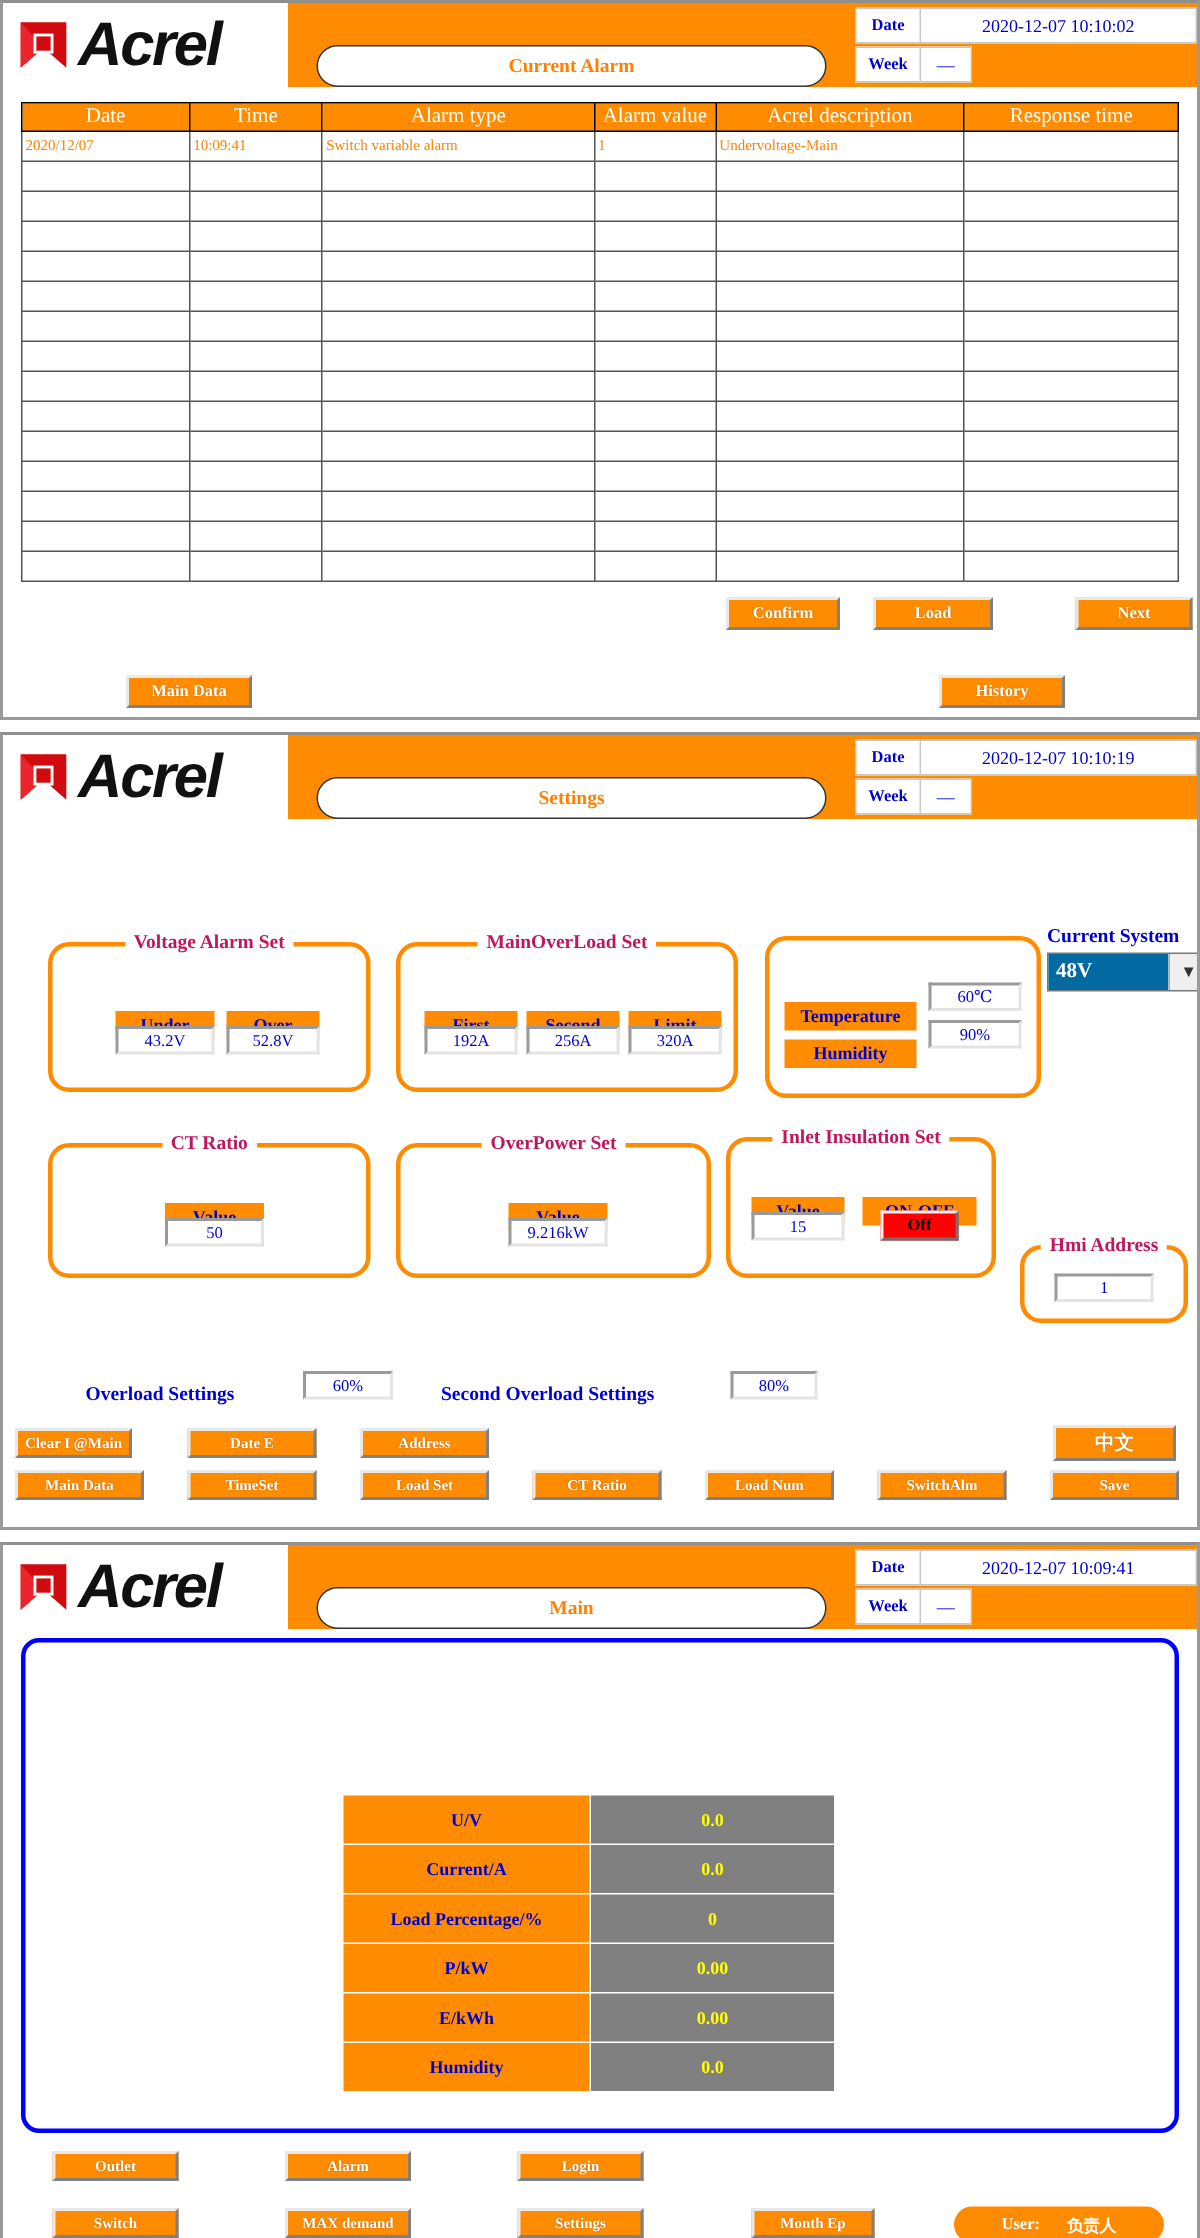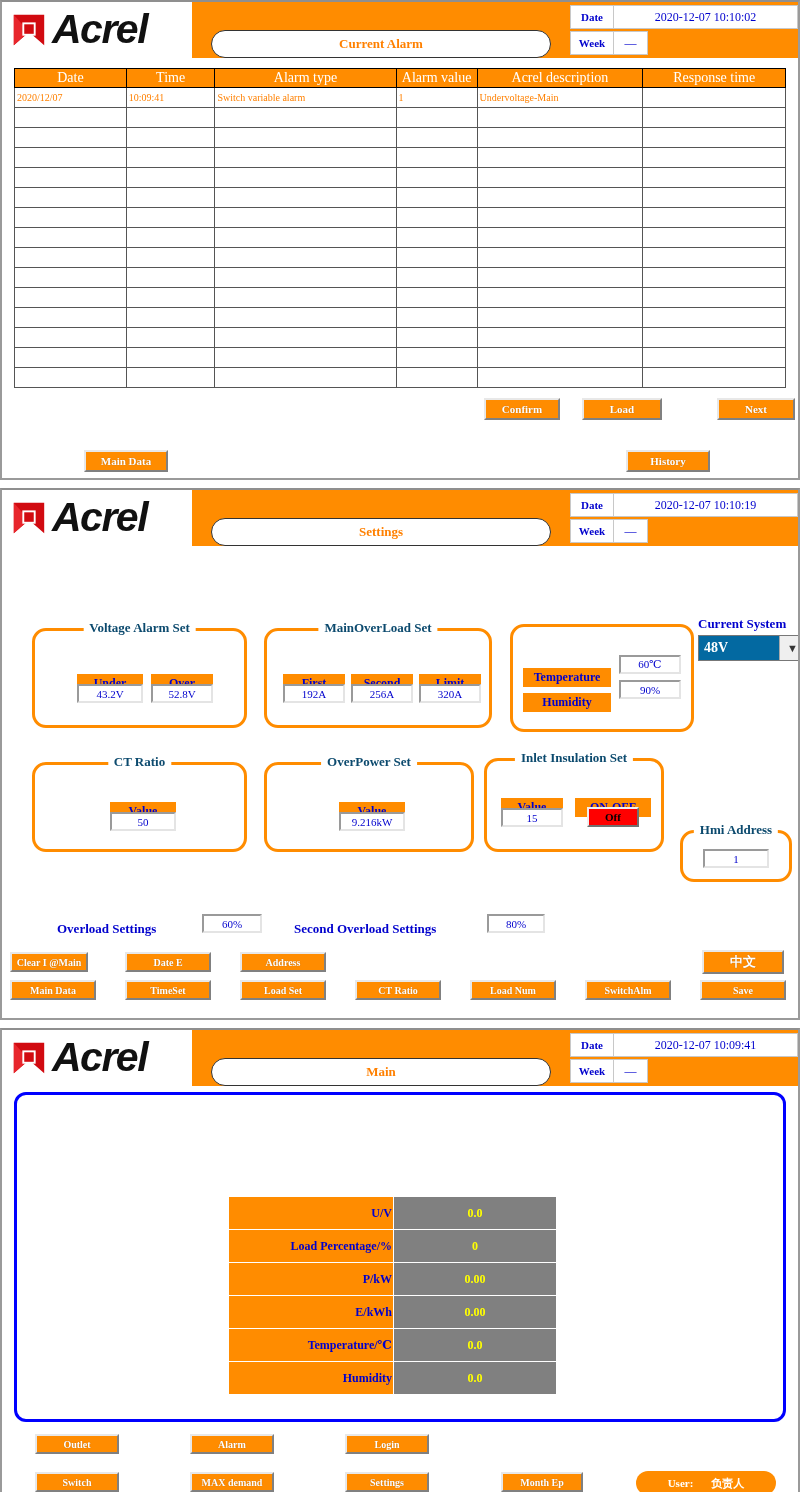--- a/index.html
+++ b/index.html
@@ -170,21 +170,21 @@
     border: 3px solid #ff8c00;
     border-radius: 14px;
     background: #ffffff;
   }
   .group-title {
     position: absolute;
     top: -11px;
     left: 50%;
     transform: translateX(-50%);
     background: #ffffff;
-    color: #0c4a6e;
+    color: #be185d;
     font-weight: bold;
     font-size: 13px;
     padding: 0 6px;
     white-space: nowrap;
   }
   .lbl-orange {
     background: #ff8c00;
     color: #0000cd;
     font-weight: bold;
     font-size: 12px;
@@ -268,21 +268,21 @@
     border-collapse: separate;
     border-spacing: 1px;
     table-layout: fixed;
   }
   table.main-tbl td.k {
     width: 164px;
     background: #ff8c00;
     color: #0000cd;
     font-weight: bold;
     font-size: 12px;
-    text-align: right;
+    text-align: center;
     height: 32px;
   }
   table.main-tbl td.v {
     width: 162px;
     background: #808080;
     color: #ffff00;
     font-weight: bold;
     font-size: 12px;
     text-align: center;
     height: 32px;
@@ -619,34 +619,34 @@
 
   <div class="main-body">
     <div class="blue-frame"></div>
     <table class="main-tbl">
       <tbody>
         <tr>
           <td class="k">U/V</td>
           <td class="v">0.0</td>
         </tr>
         <tr>
+          <td class="k">Current/A</td>
+          <td class="v">0.0</td>
+        </tr>
+        <tr>
           <td class="k">Load Percentage/%</td>
           <td class="v">0</td>
         </tr>
         <tr>
           <td class="k">P/kW</td>
           <td class="v">0.00</td>
         </tr>
         <tr>
           <td class="k">E/kWh</td>
           <td class="v">0.00</td>
-        </tr>
-        <tr>
-          <td class="k">Temperature/℃</td>
-          <td class="v">0.0</td>
         </tr>
         <tr>
           <td class="k">Humidity</td>
           <td class="v">0.0</td>
         </tr>
       </tbody>
     </table>
   </div>
 
   <div style="position:relative;height:78px;">

